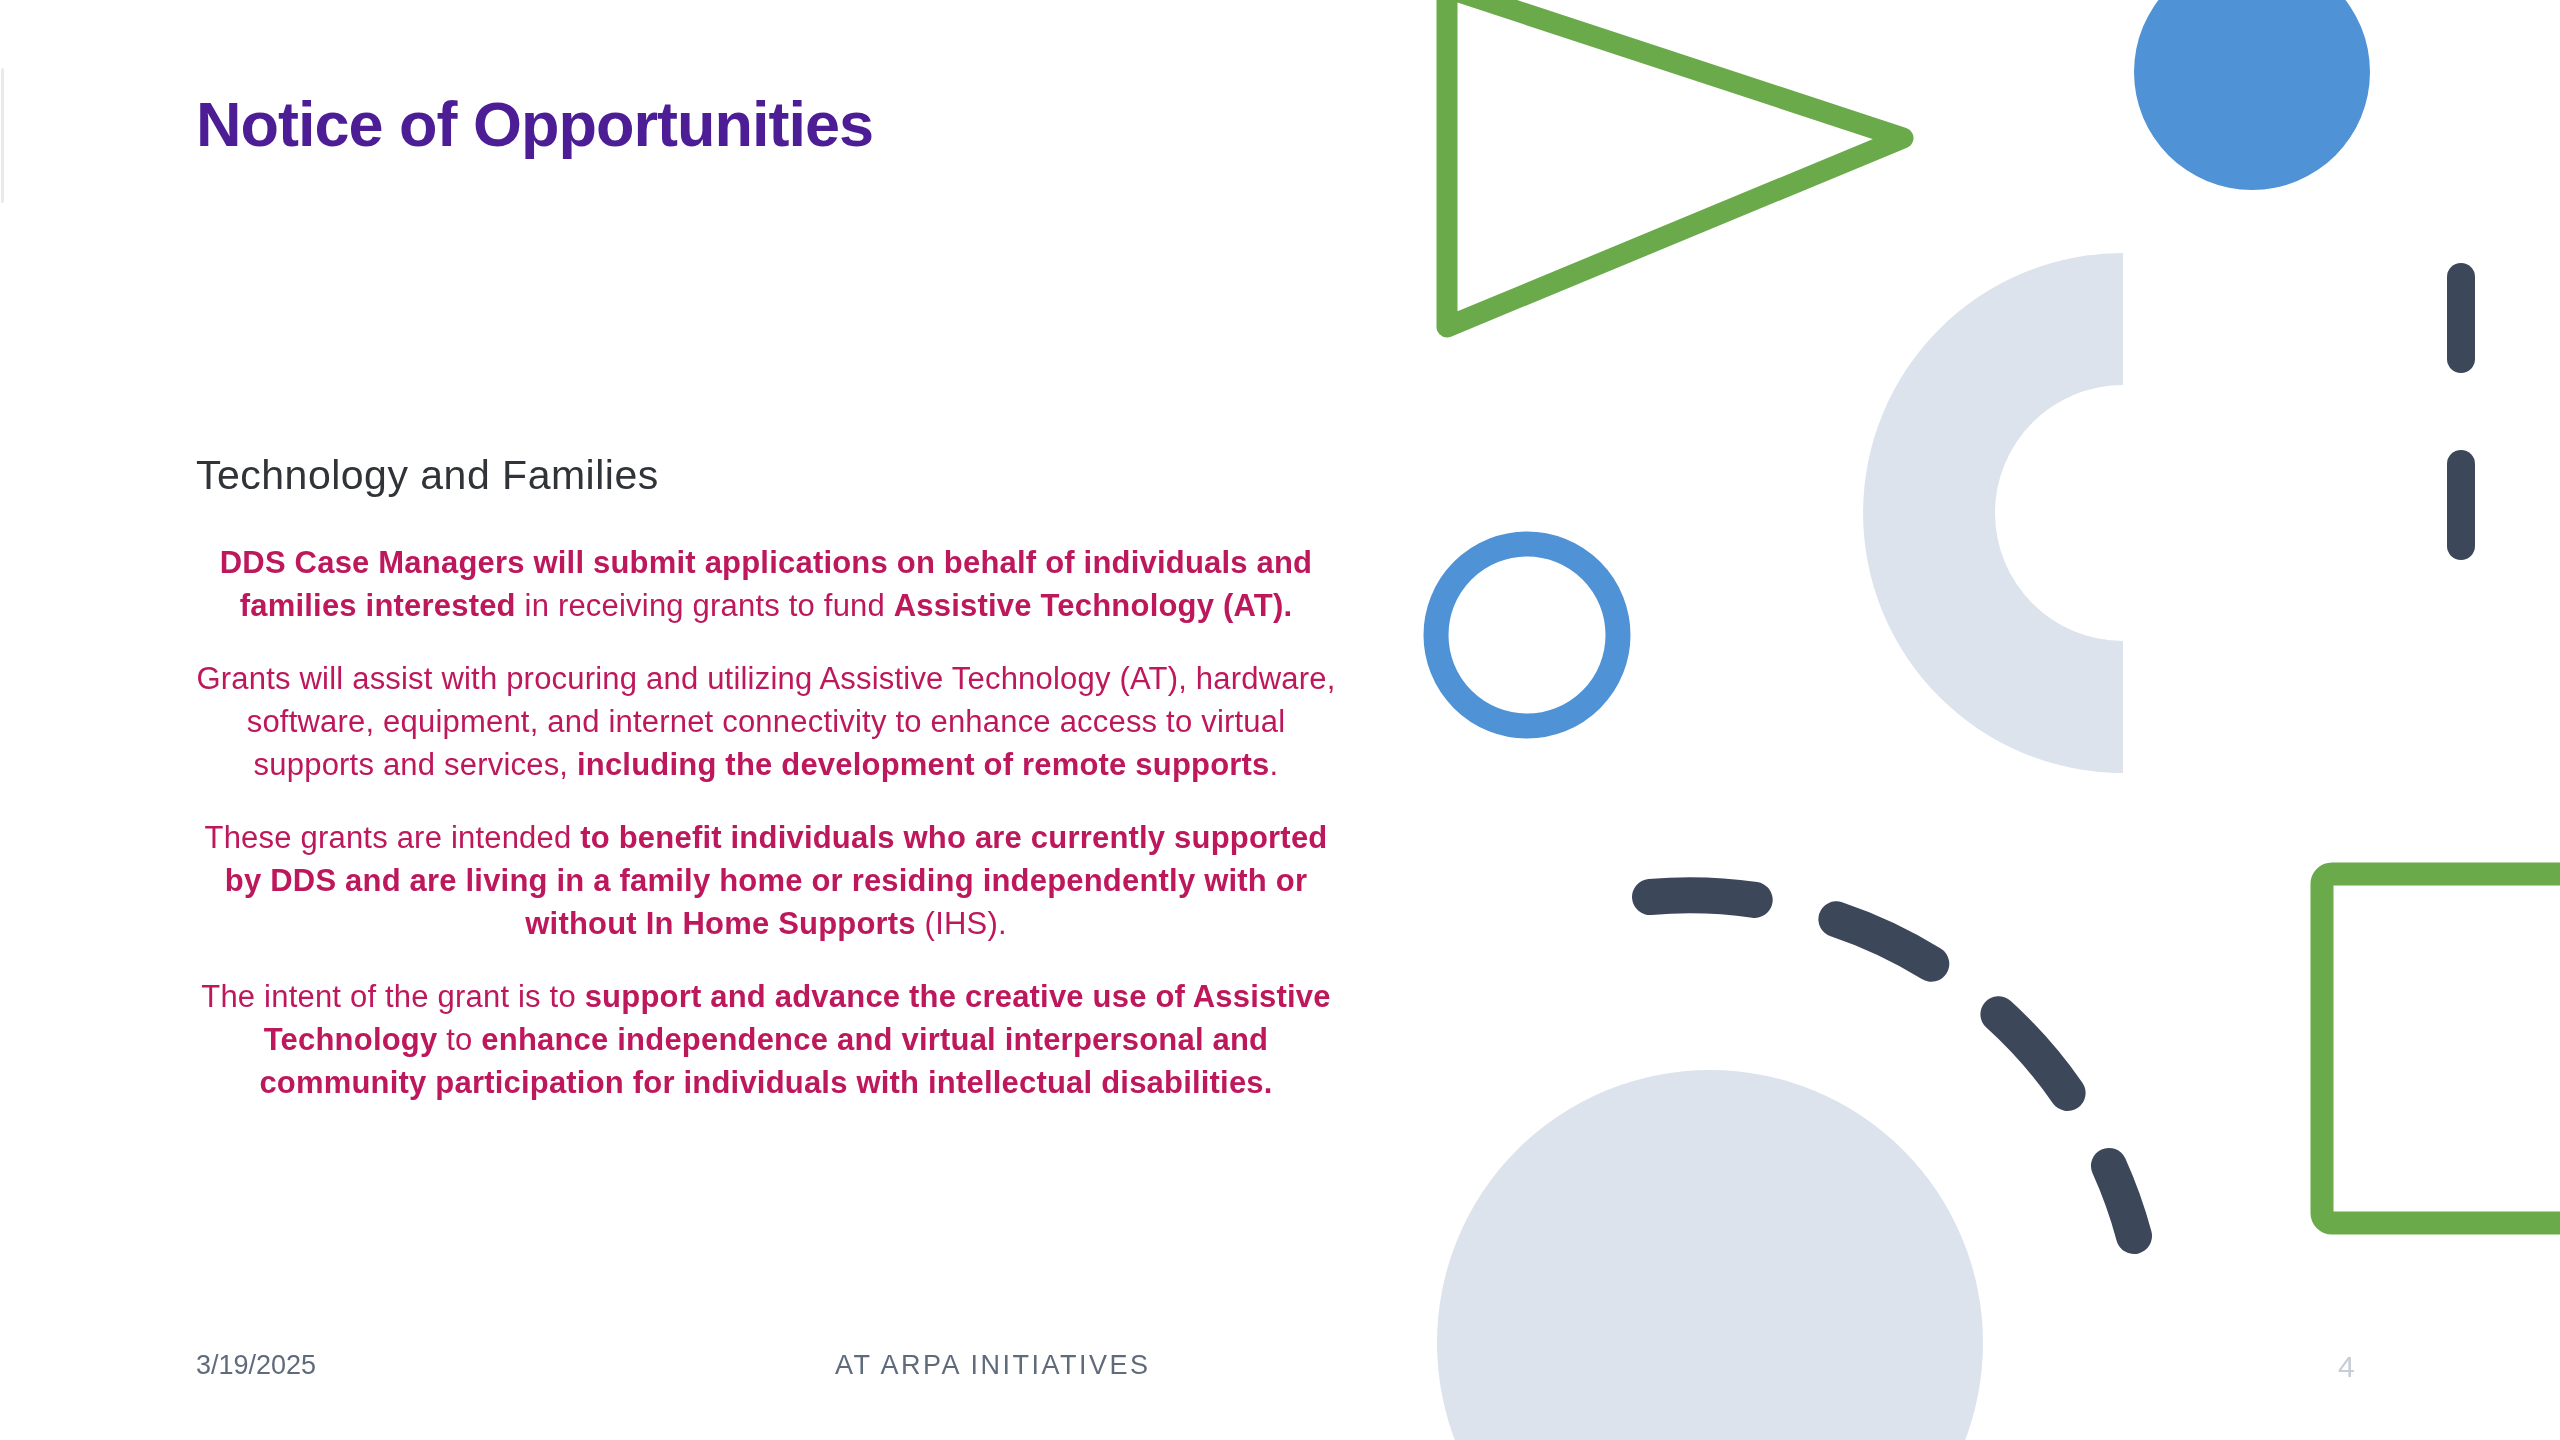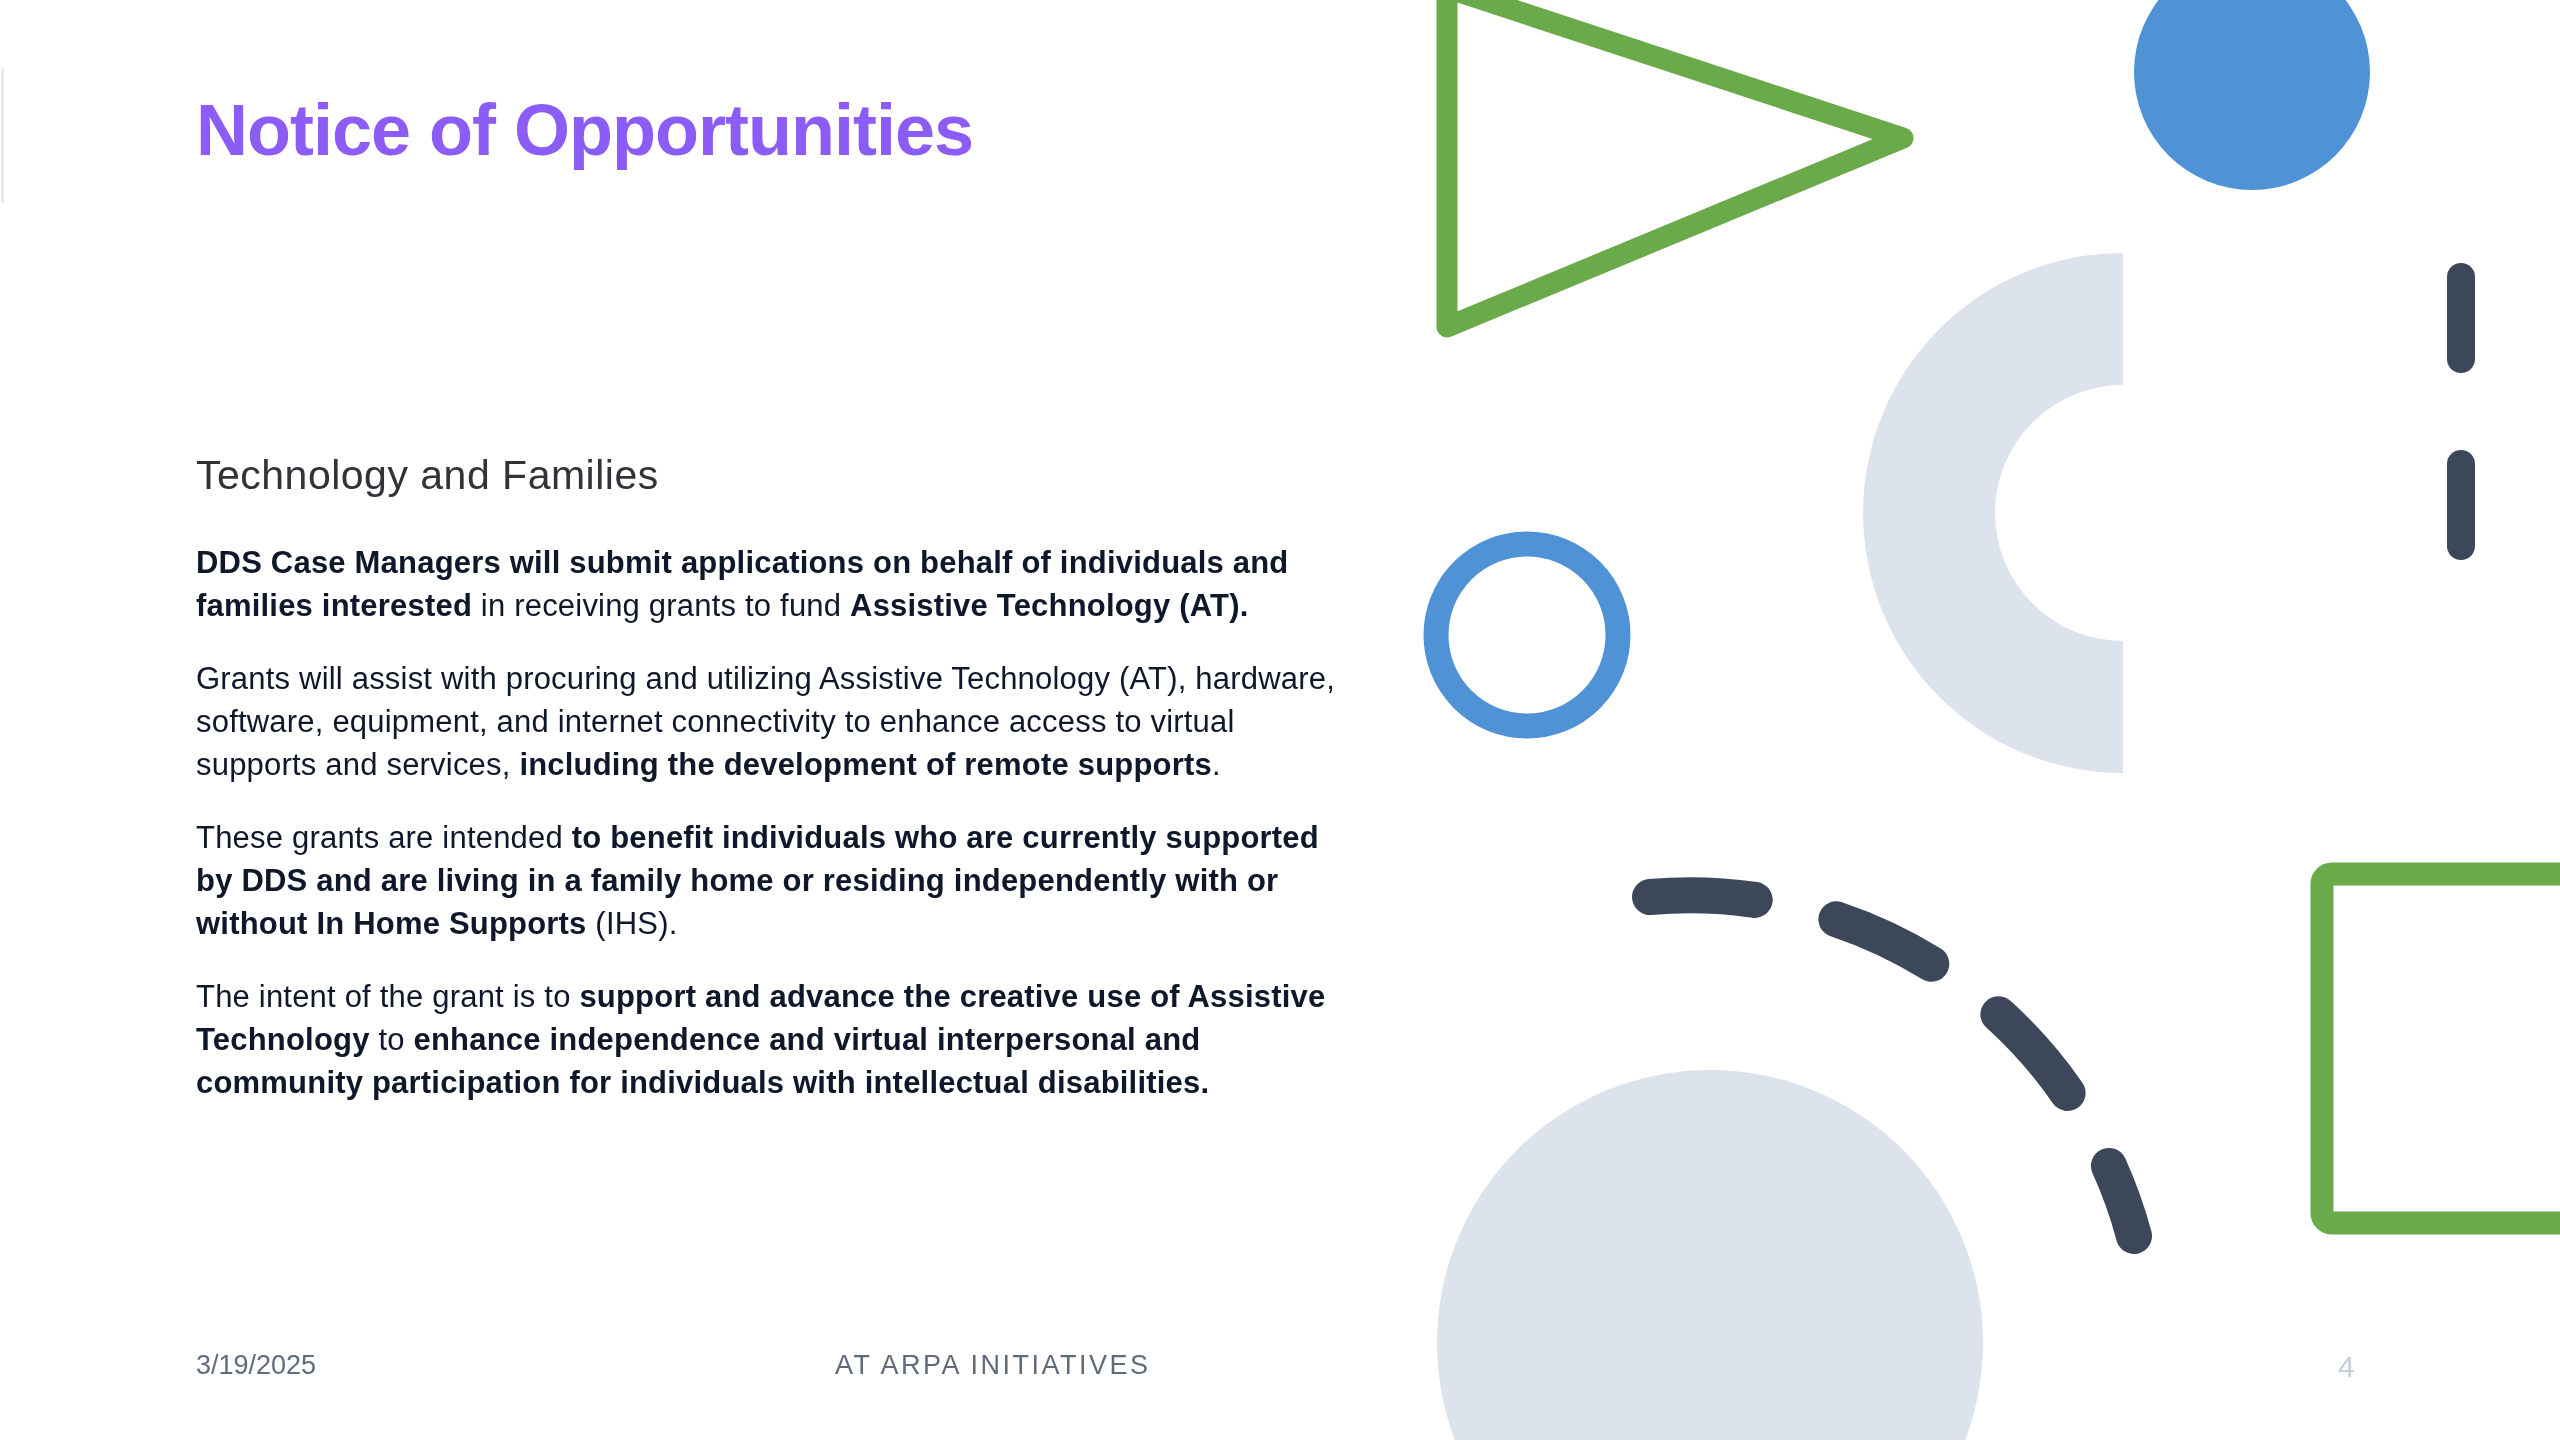--- a/index.html
+++ b/index.html
@@ -10,44 +10,45 @@
     position:relative;
     font-family:"Liberation Sans", sans-serif;
   }
   .shape-layer{
     position:absolute;left:0;top:0;width:2560px;height:1440px;
   }
   .content{
     position:absolute;left:196px;top:88px;width:1150px;
   }
   .title{
-    font-size:72px;
+    font-size:63px;
     font-weight:700;
     line-height:1.17;
     letter-spacing:-1px;
-    color:#8b5cf6;
+    color:#4c1d95;
     width:900px;
     margin:0 0 0 0;
   }
   .body-block{
     position:absolute;left:196px;top:452px;width:1140px;
   }
   .section-heading{
     font-size:41px;
     font-weight:400;
     color:#303338;
     margin:0 0 42px 0;
     letter-spacing:0.5px;
   }
   .para{
     font-size:31px;
     line-height:43px;
-    color:#0f172a;
+    color:#be185d;
     margin:0 0 30px 0;
     letter-spacing:0.2px;
+    text-align:center;
   }
   .para .b{font-weight:700;}
   .footer{
     position:absolute;left:0;top:1350px;width:2560px;height:40px;
     font-size:27px;color:#5f6b7b;padding-left:8px;
   }
   .footer-date{position:absolute;left:196px;top:0;}
   .footer-label{position:absolute;left:835px;top:0;letter-spacing:2.5px;}
   .footer-page{position:absolute;left:2338px;top:0;color:#c6cdd7;font-size:30px;}
 </style>

